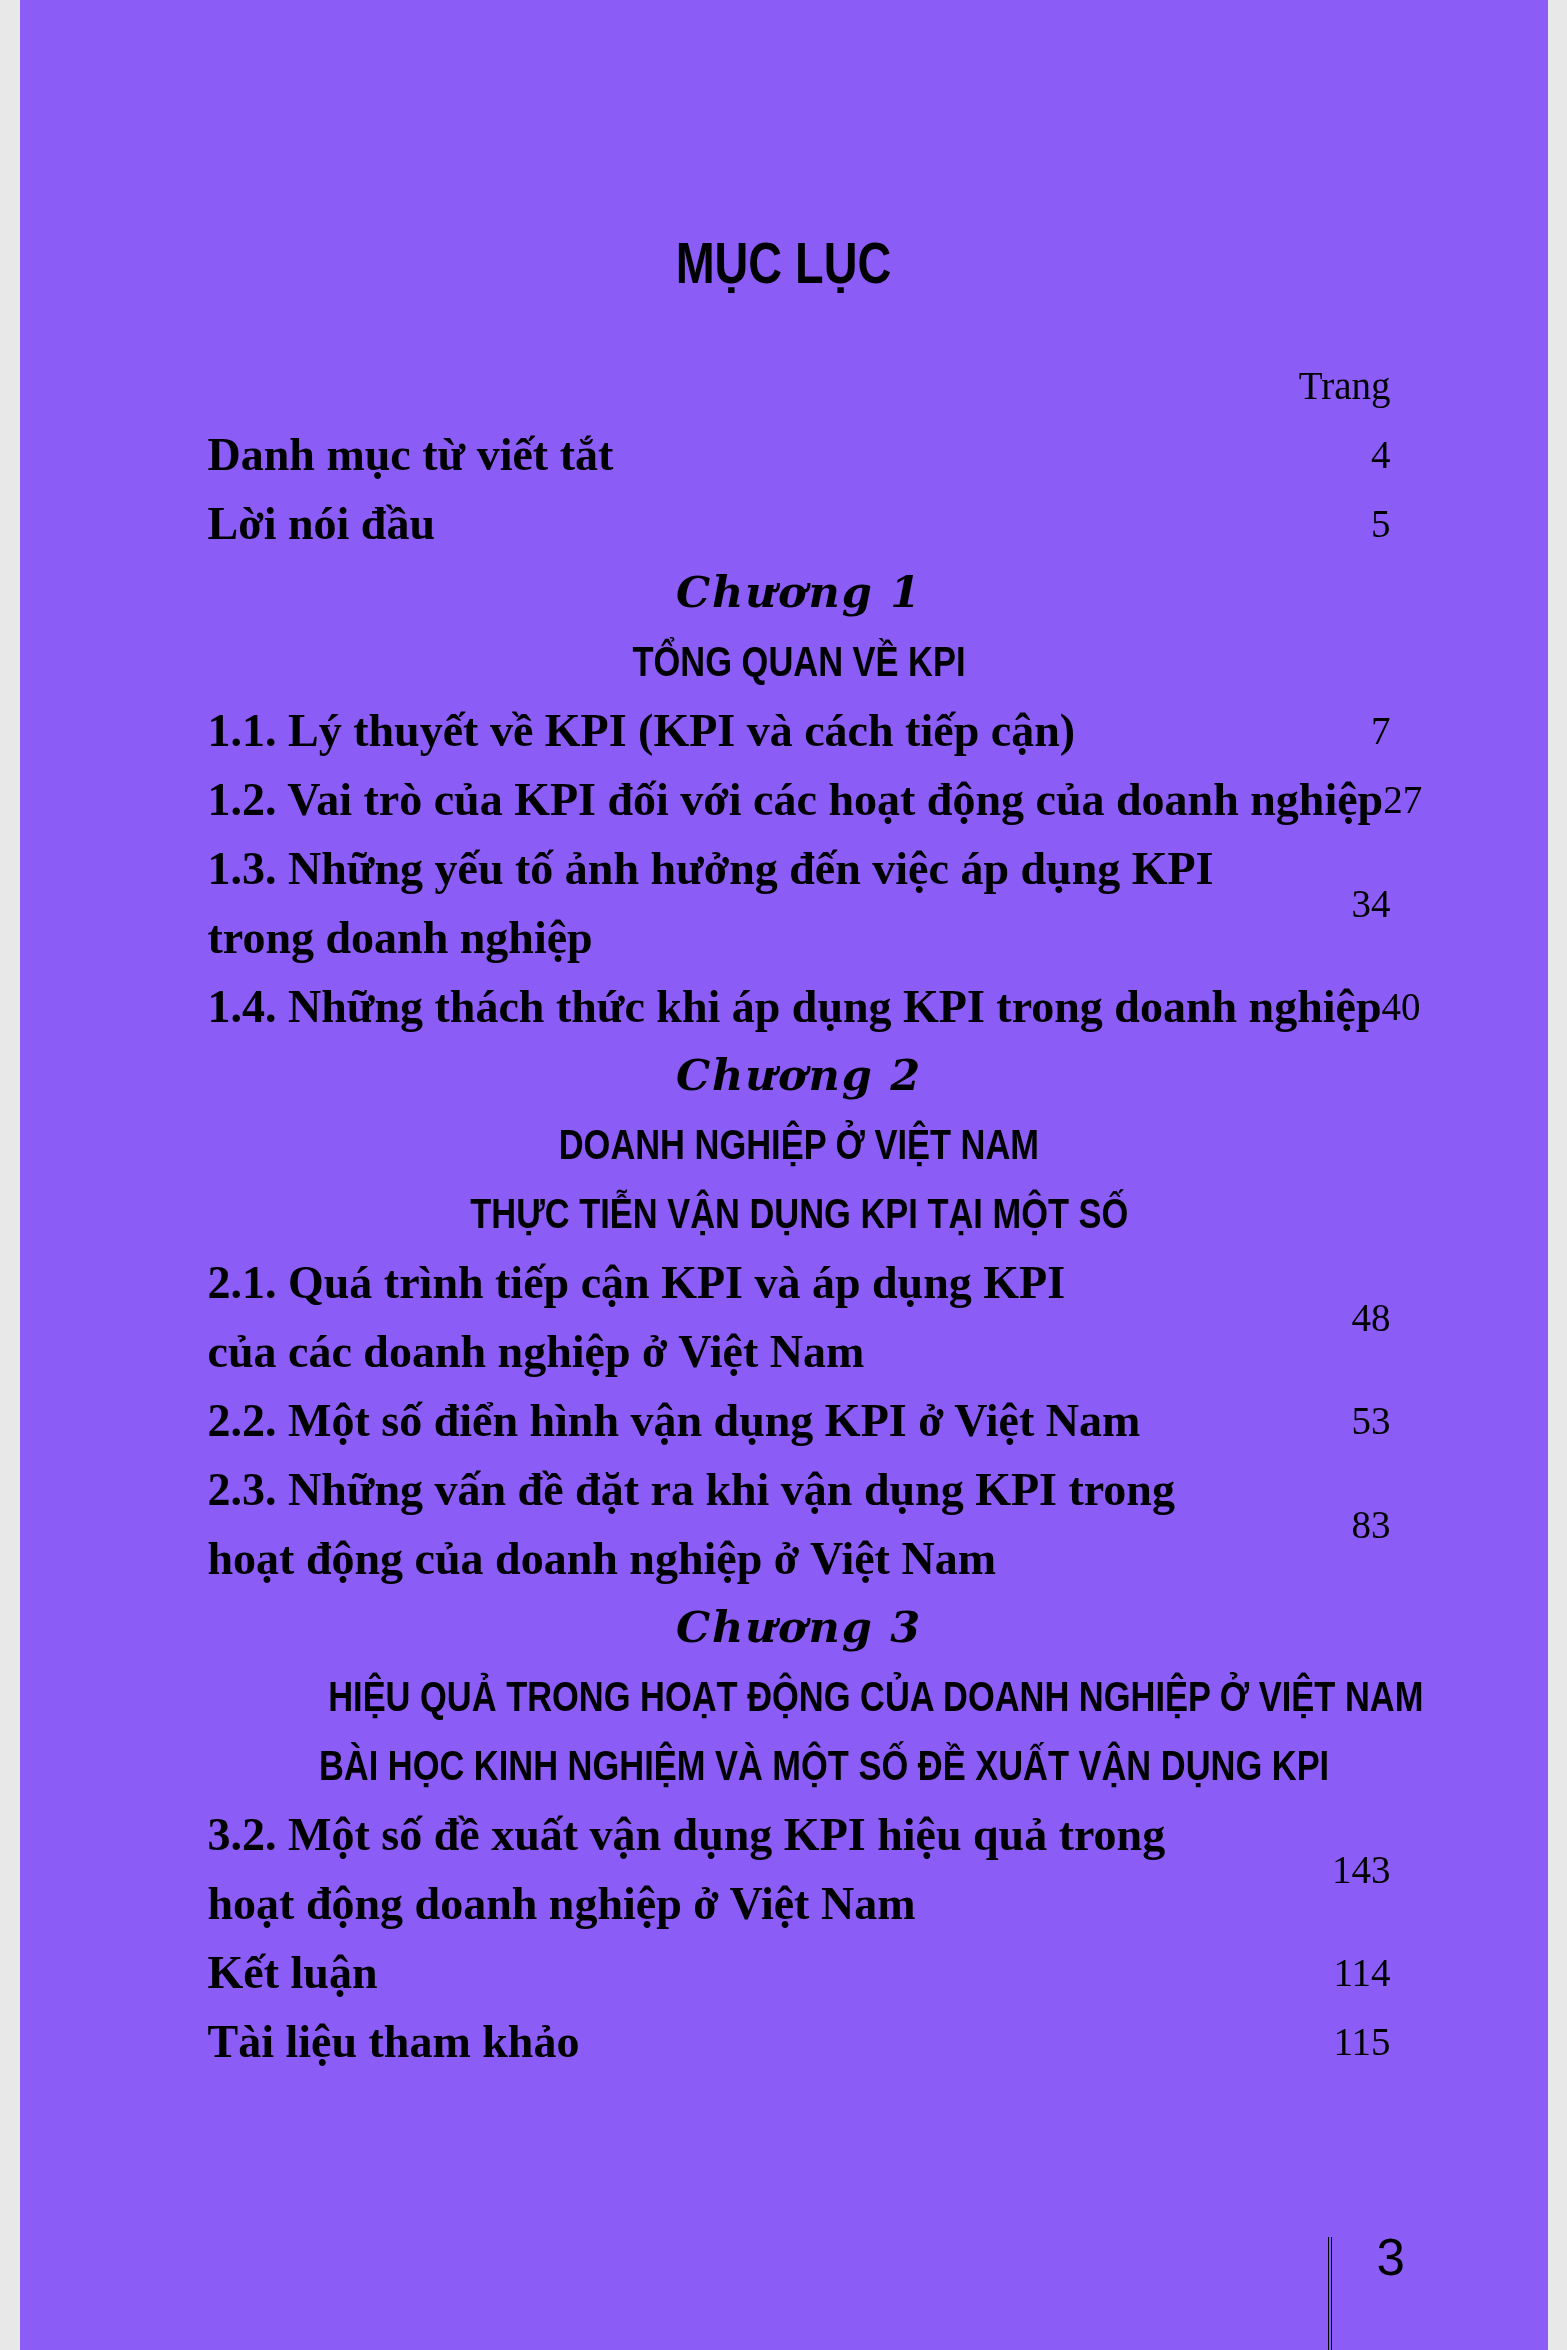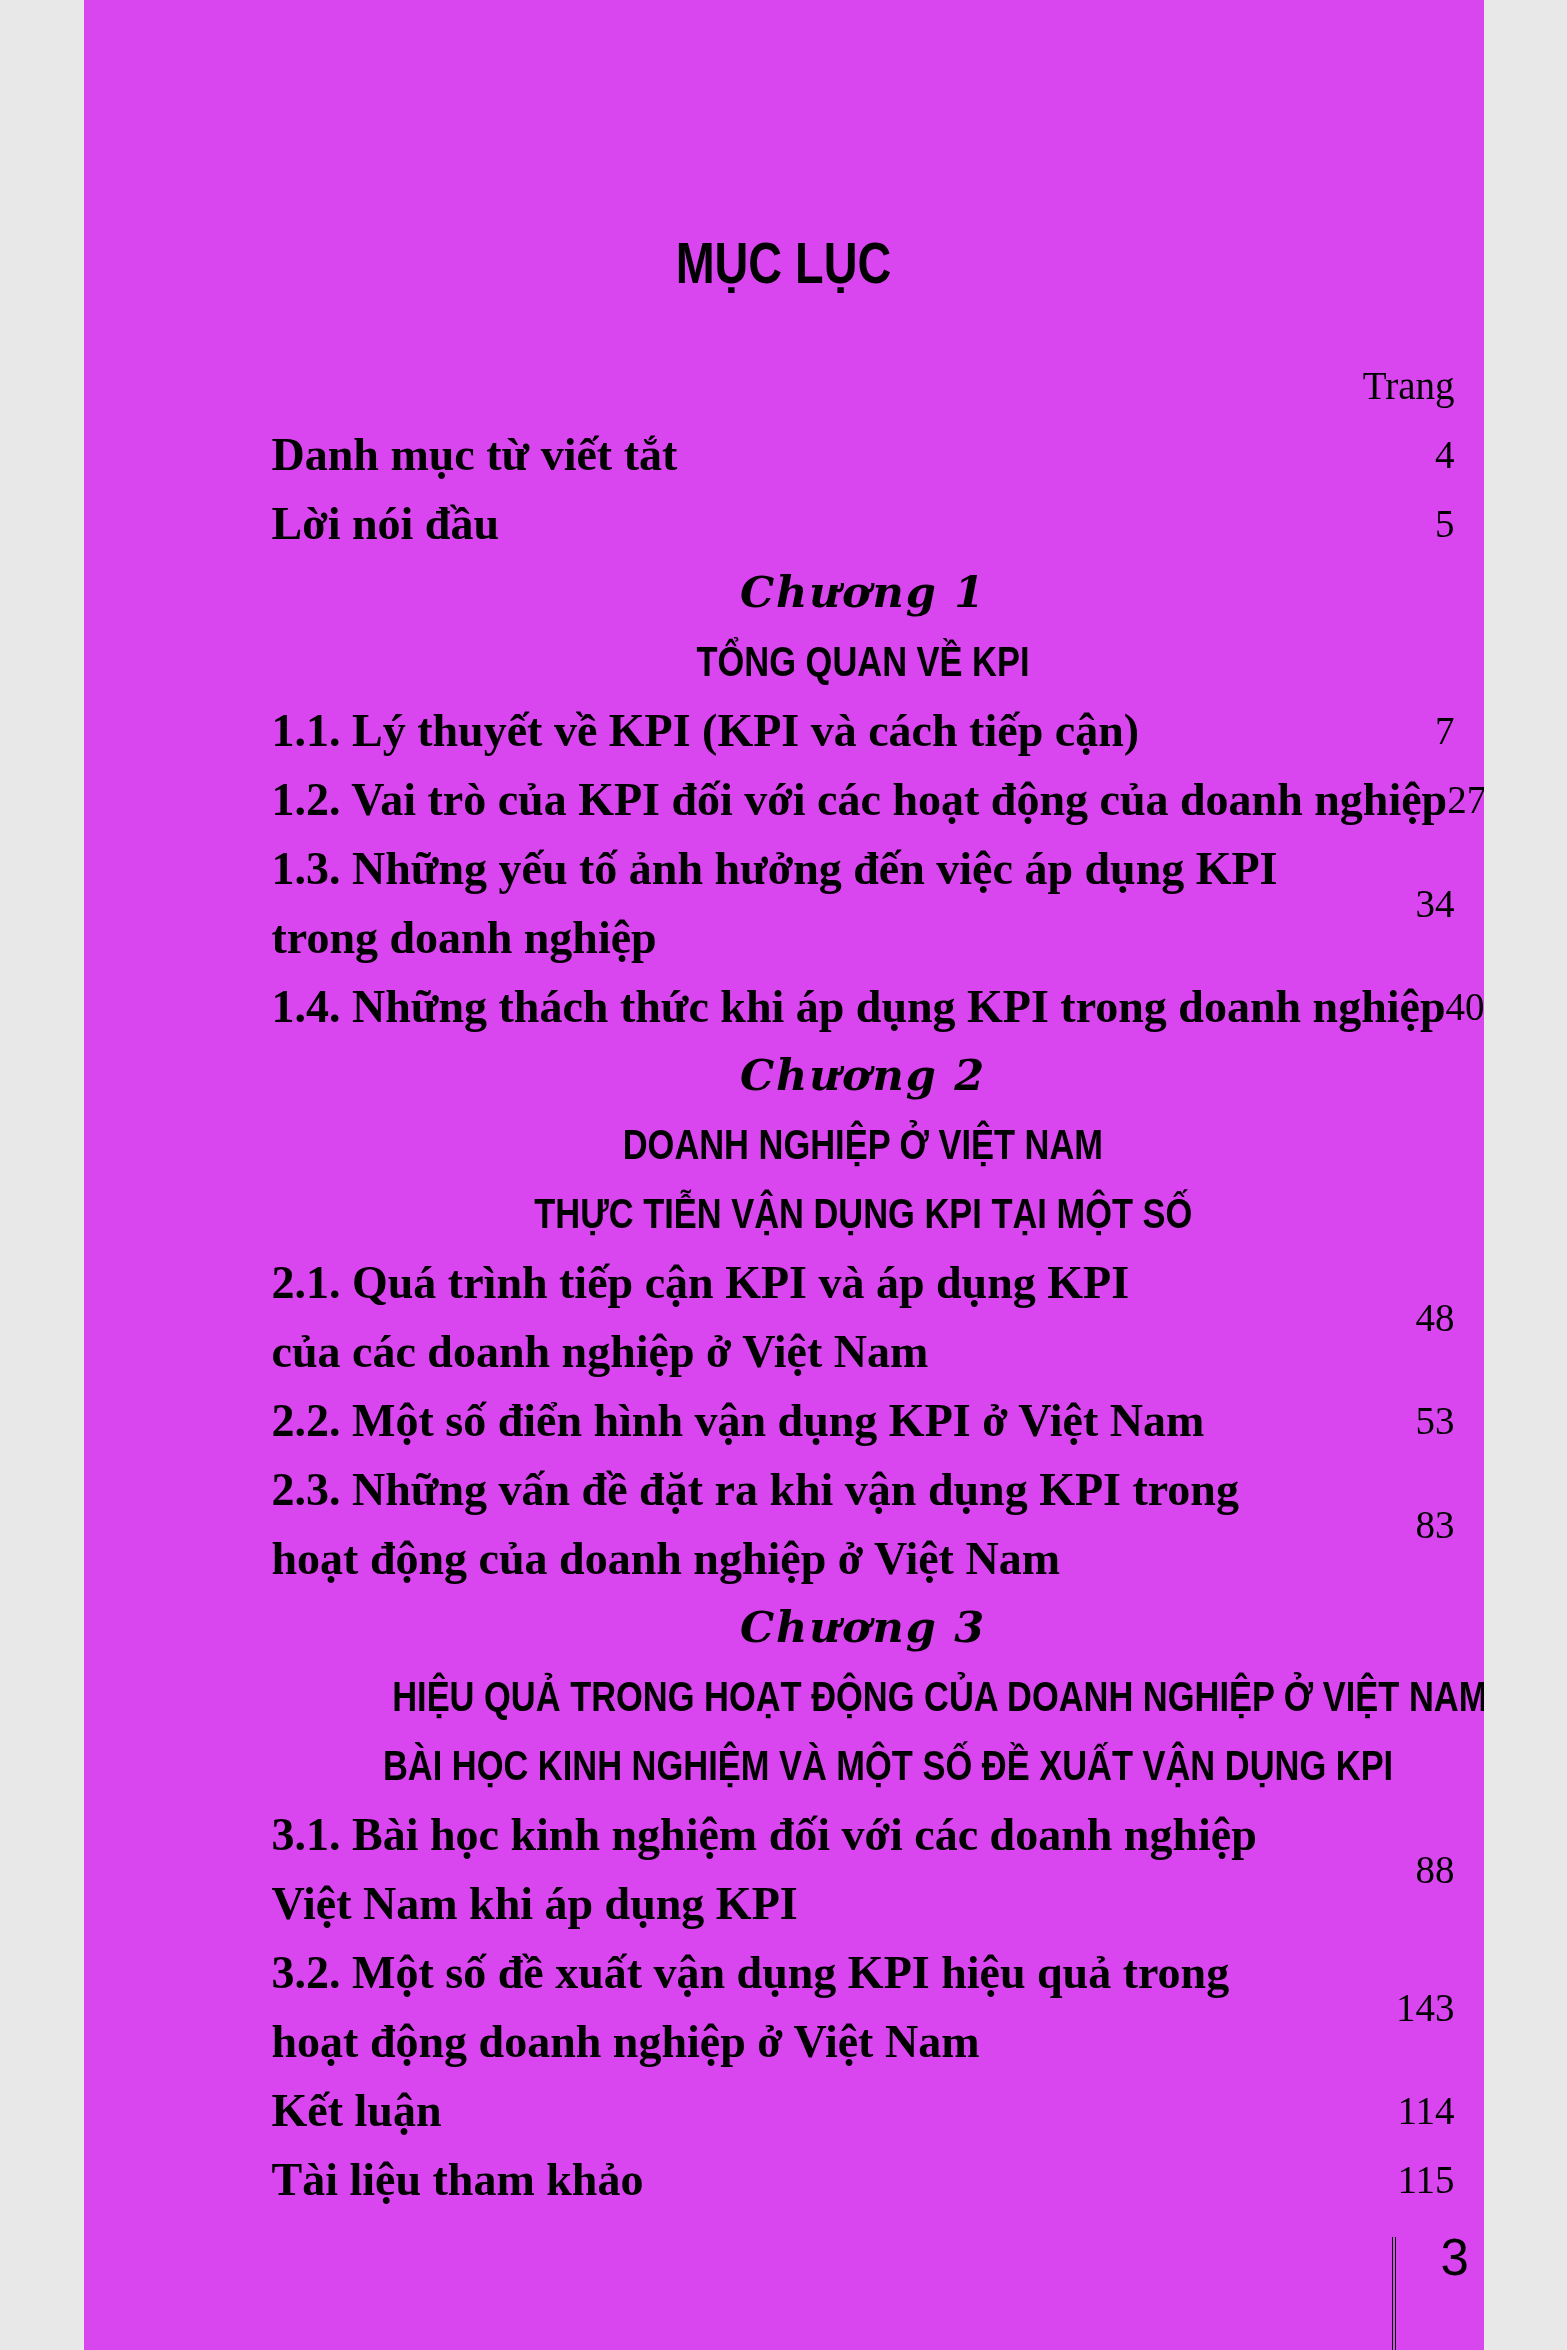--- a/index.html
+++ b/index.html
@@ -1,21 +1,21 @@
 <!DOCTYPE html>
 <html style="font-size:14.7px"><head>
 <meta charset="utf-8">
 <style>
   html, body { margin: 0; padding: 0; background: #e8e8e8; }
   .page {
     position: relative;
-    width: 1400px;
+    width: 1528px;
     height: 2351px;
     margin: 0 auto;
-    background: #d946ef;
+    background: #8b5cf6;
     color: #000000;
     font-family: "Liberation Serif", serif;
     overflow: hidden;
   }
   .doc-title {
     position: absolute;
     top: 231px;
     left: 0;
     width: 100%;
     margin: 0;
@@ -170,27 +170,20 @@
           <div class="tline">2.3. Những vấn đề đặt ra khi vận dụng KPI trong</div>
           <div class="tline">hoạt động của doanh nghiệp ở Việt Nam</div>
         </div>
         <div class="entry-page">83</div>
       </div>
       <div class="row center-row marker">Chương 3</div>
       <div class="row center-row heading"><span class="cond">HIỆU QUẢ TRONG HOẠT ĐỘNG CỦA DOANH NGHIỆP Ở VIỆT NAM</span></div>
       <div class="row center-row heading"><span class="cond">BÀI HỌC KINH NGHIỆM VÀ MỘT SỐ ĐỀ XUẤT VẬN DỤNG KPI</span></div>
       <div class="row item">
         <div class="entry-title">
-          <div class="tline">3.1. Bài học kinh nghiệm đối với các doanh nghiệp</div>
-          <div class="tline">Việt Nam khi áp dụng KPI</div>
-        </div>
-        <div class="entry-page">88</div>
-      </div>
-      <div class="row item">
-        <div class="entry-title">
           <div class="tline">3.2. Một số đề xuất vận dụng KPI hiệu quả trong</div>
           <div class="tline">hoạt động doanh nghiệp ở Việt Nam</div>
         </div>
         <div class="entry-page">143</div>
       </div>
       <div class="row item">
         <div class="entry-title">
           <div class="tline">Kết luận</div>
         </div>
         <div class="entry-page">114</div>

